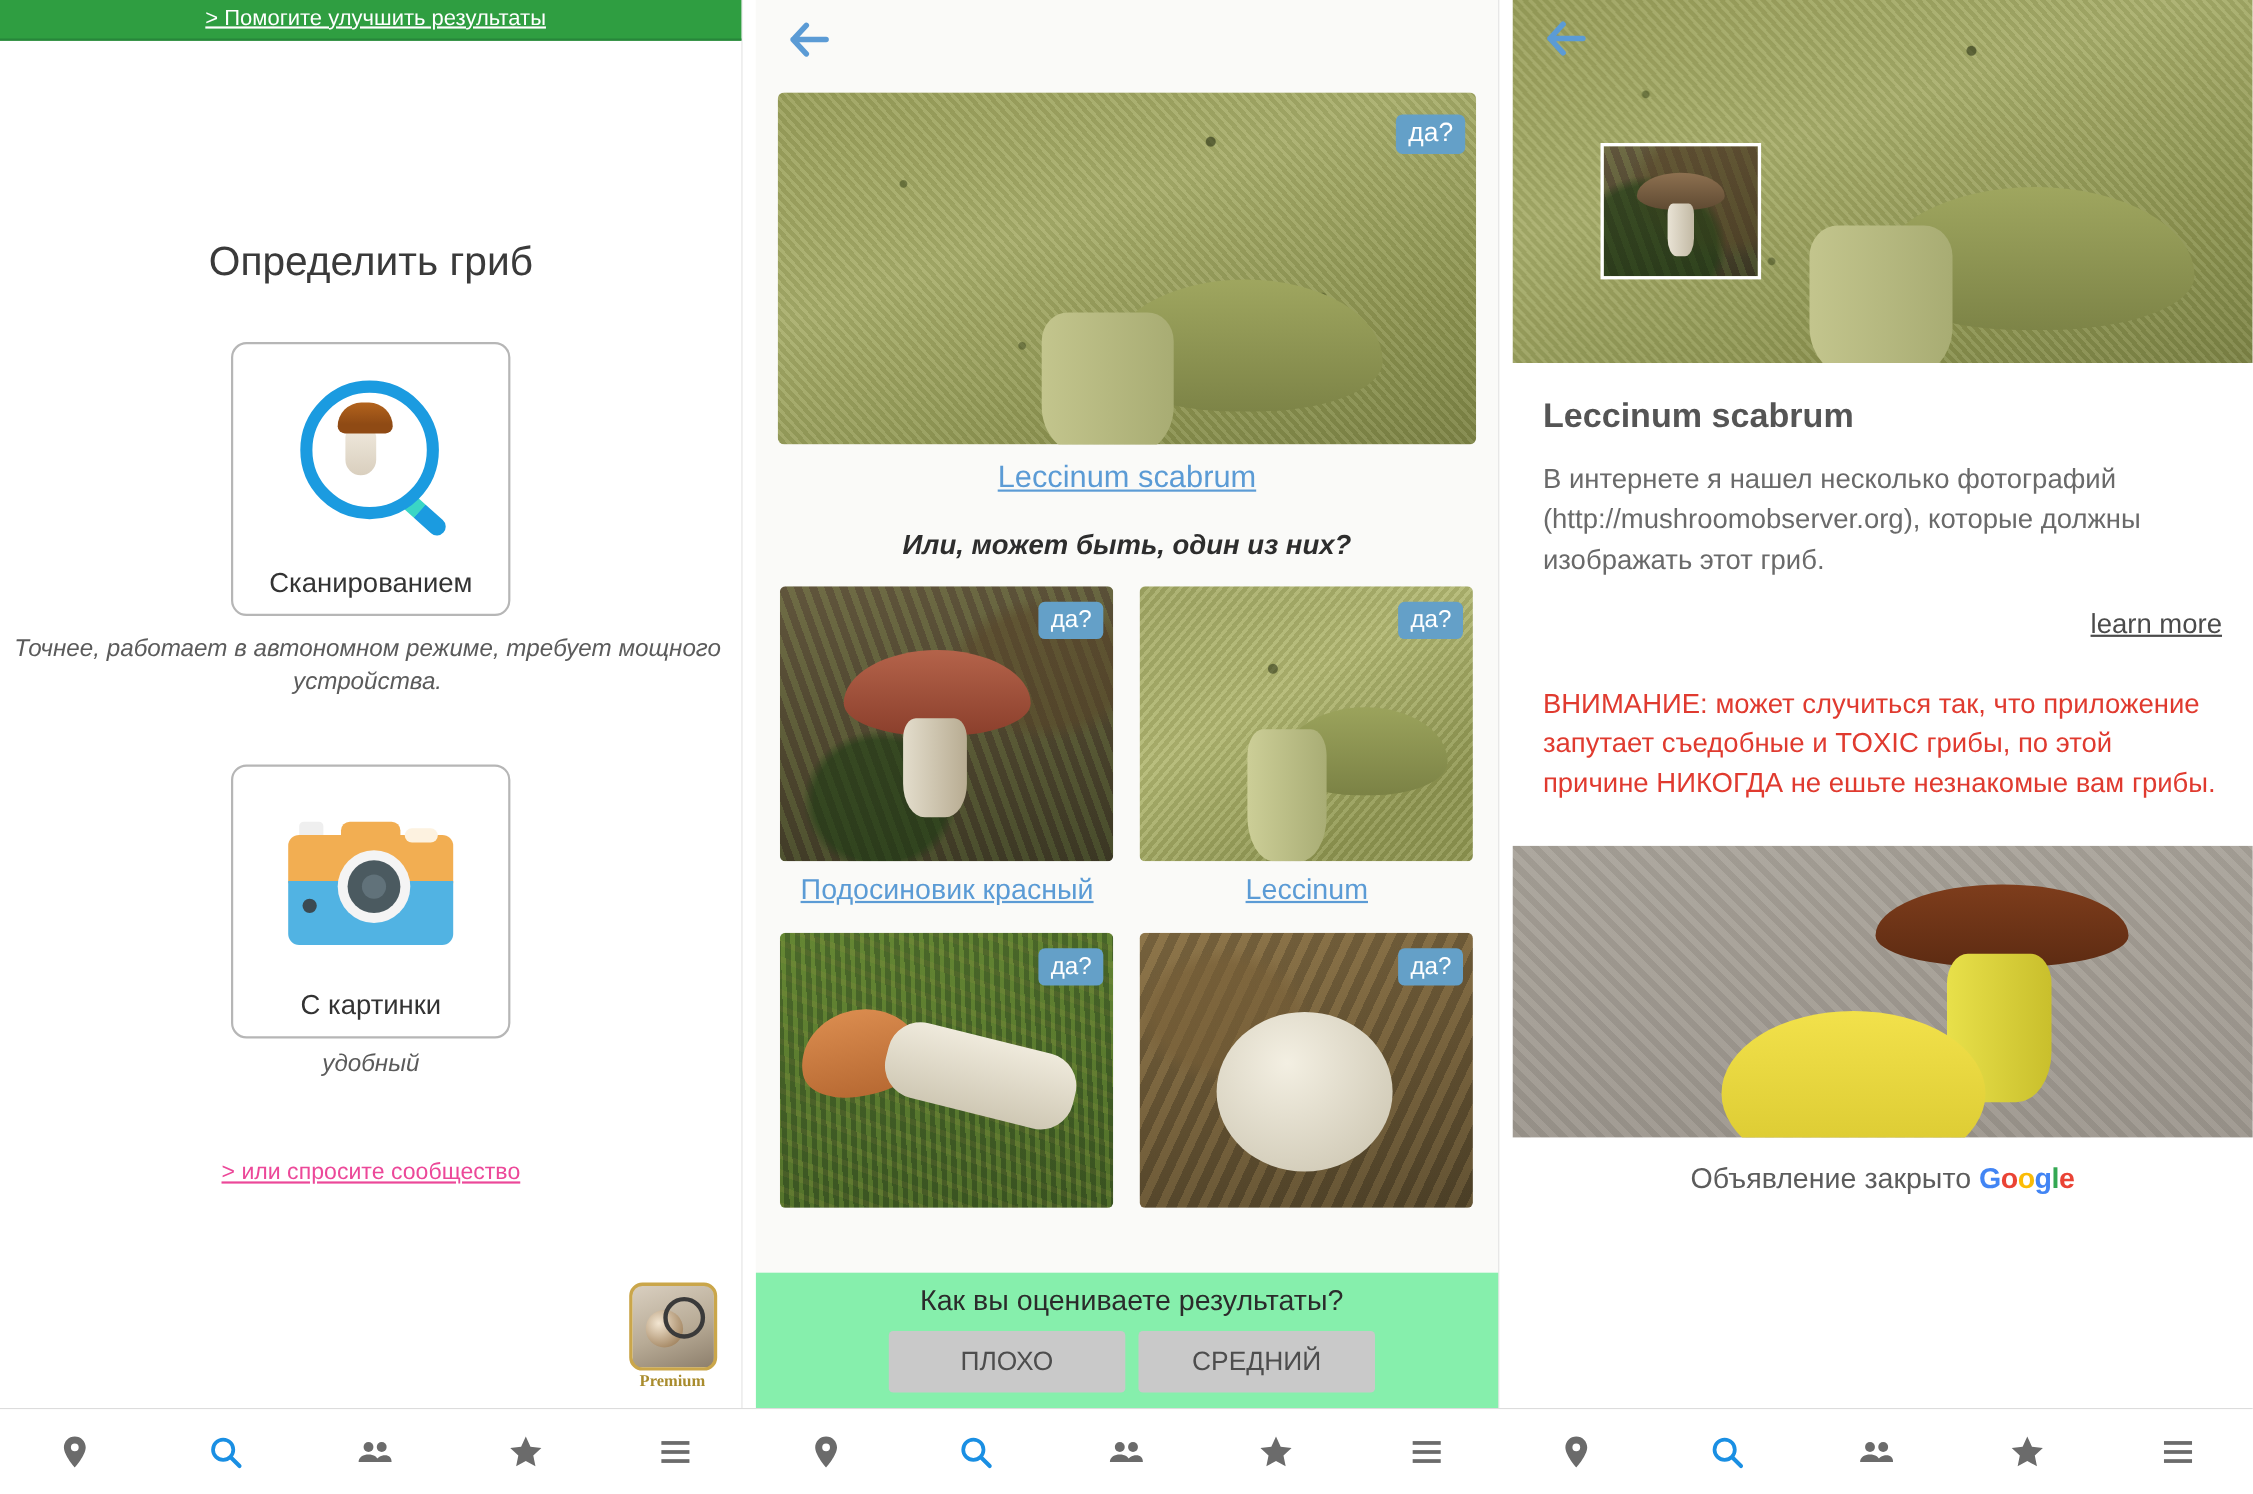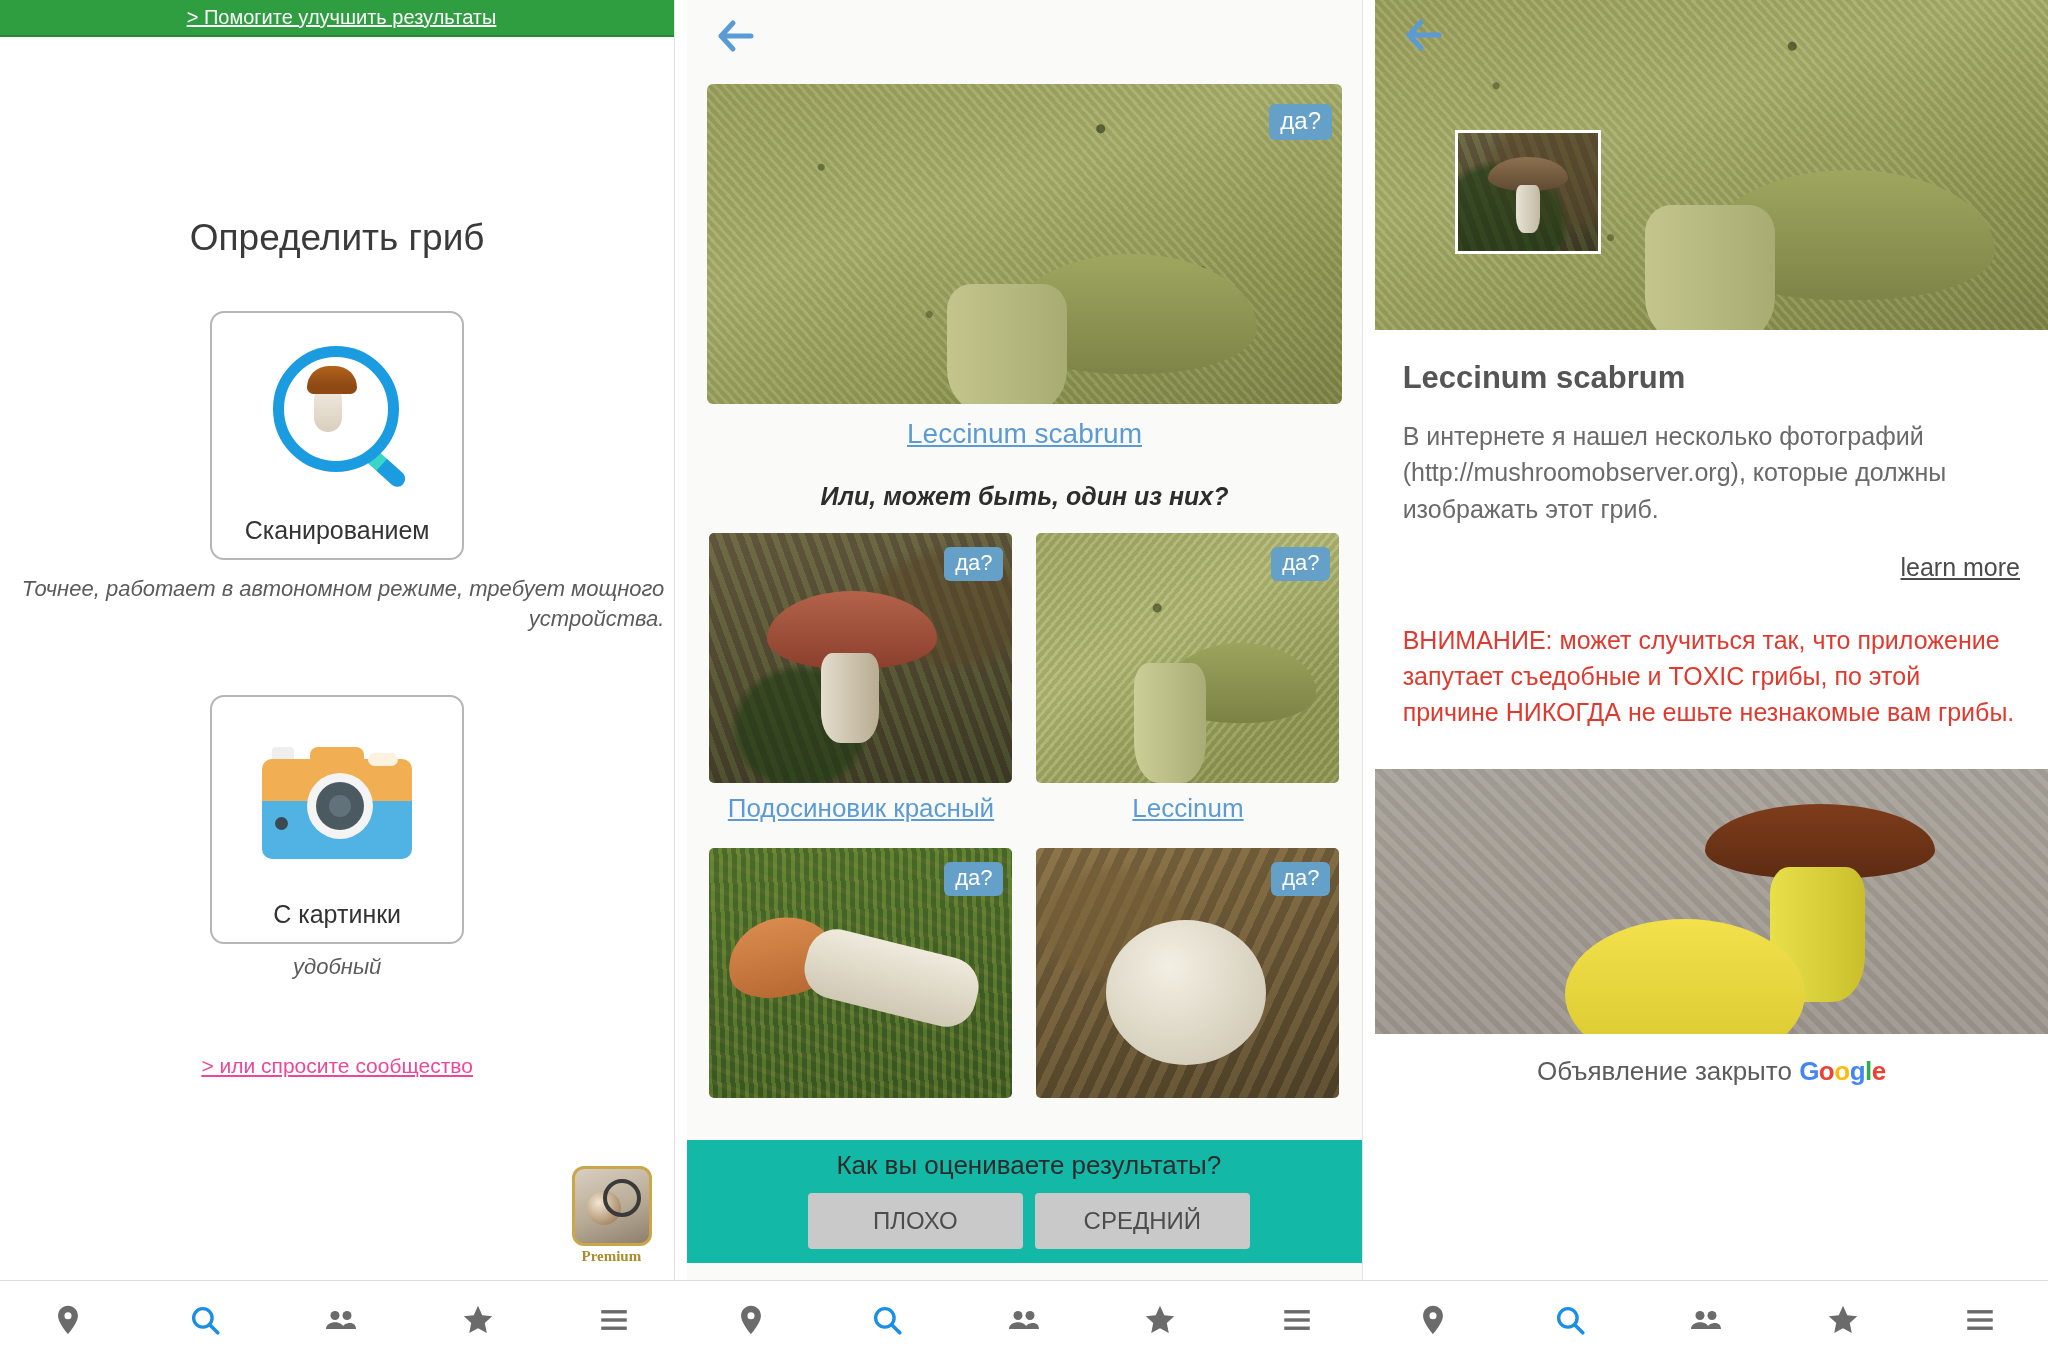--- a/index.html
+++ b/index.html
@@ -35,21 +35,21 @@
   .choice-card{
     width:250px;height:245px;margin:0 auto;margin-top:52px;
     border:2px solid #b6b6b6;border-radius:14px;background:#fff;
     display:flex;flex-direction:column;align-items:center;justify-content:flex-end;
     position:relative;
   }
   .choice-card .art{position:absolute;top:18px;left:0;right:0;height:170px;display:flex;align-items:center;justify-content:center;}
   .choice-card .clabel{font-size:25px;color:#333;margin-bottom:13px;}
   .p1-note{
     font-size:22px;font-style:italic;color:#5b5b5b;
-    margin:14px 10px 0 0;line-height:1.35;text-align:right;padding-left:4px;
+    margin:14px 10px 0 0;line-height:1.35;text-align:center;padding-left:4px;
   }
   .p1-note2{font-size:22px;font-style:italic;color:#5b5b5b;text-align:center;margin-top:10px;}
   .p1-link{display:block;text-align:center;margin-top:74px;font-size:21px;color:#ec4899;text-decoration:underline;}
   .premium{
     position:absolute;right:24px;bottom:15px;width:78px;text-align:center;
   }
   .premium .tile{
     width:74px;height:74px;border-radius:12px;border:3px solid #caa64a;
     background:linear-gradient(160deg,#d9cfc0 0%,#b8ab96 55%,#8d7f6c 100%);
     position:relative;overflow:hidden;
@@ -115,21 +115,21 @@
     font-size:24px;padding:3px 11px 5px 11px;border-radius:6px;
   }
   .species-link{display:block;text-align:center;margin-top:14px;font-size:28px;color:#5b9bd5;}
   .or-text{text-align:center;margin-top:32px;font-size:25px;color:#2d2d2d;font-style:italic;font-weight:600;}
   .grid{display:flex;flex-wrap:wrap;justify-content:center;gap:24px;margin-top:22px;}
   .cell{width:303px;}
   .thumb{width:303px;height:250px;border-radius:5px;overflow:hidden;position:relative;}
   .thumb .yesbadge{top:14px;right:9px;font-size:22px;}
   .cell .cap-link{display:block;text-align:center;margin-top:10px;font-size:26px;color:#5b9bd5;}
   .rate-wrap{
-    position:absolute;left:0;bottom:17px;width:683px;background:#14b8a6;padding-bottom:14px;
+    position:absolute;left:0;bottom:0;width:683px;background:#86efac;padding-bottom:14px;
   }
   .rate-q{text-align:center;font-size:26px;color:#2b2b2b;padding:10px 0 12px 0;}
   .rate-btns{display:flex;justify-content:center;gap:12px;}
   .rate-btn{
     background:#c9c9c9;color:#4d4d4d;font-size:24px;
     width:215px;height:56px;border:none;border-radius:4px;
     display:flex;align-items:center;justify-content:center;
   }
 
   

